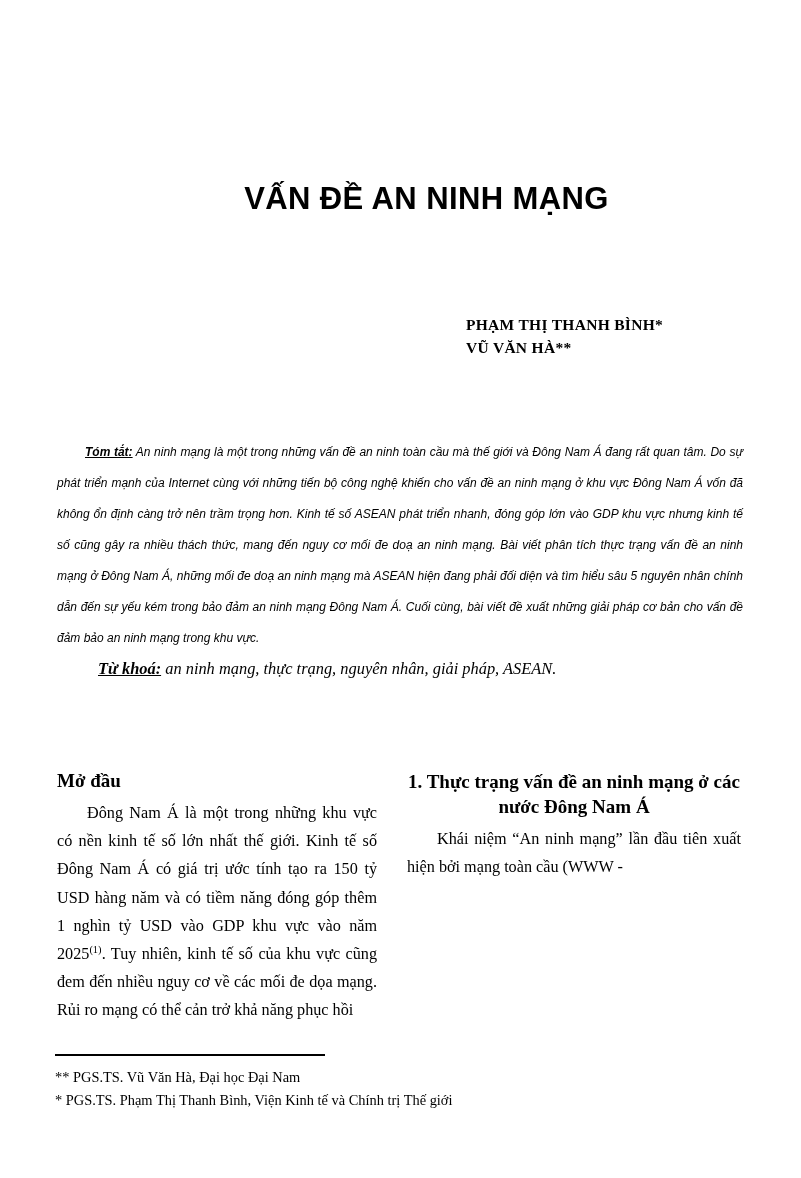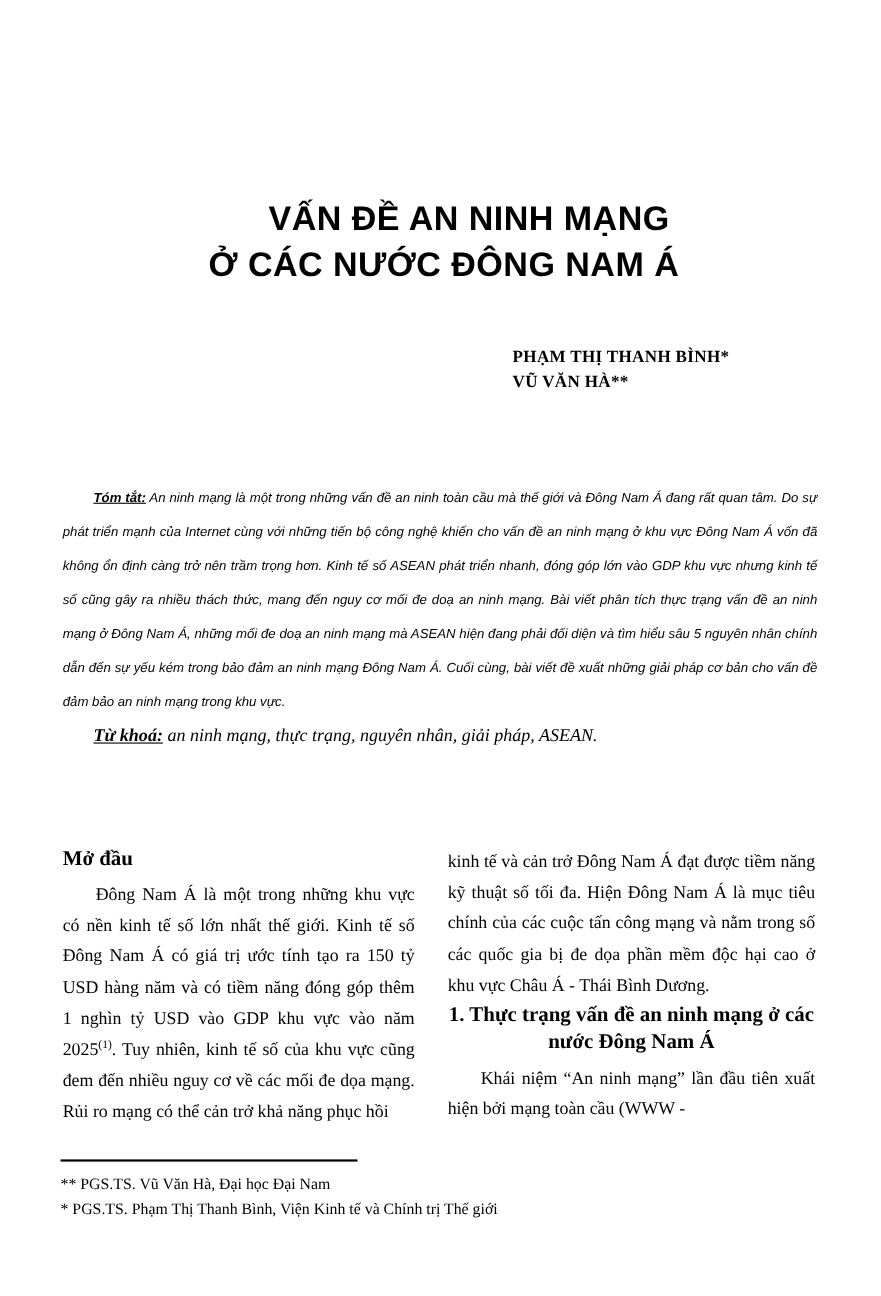--- a/index.html
+++ b/index.html
@@ -77,21 +77,21 @@
     margin: 0;
     hyphens: none;
   }
   .keywords-para {
     font-family: "Liberation Serif", "DejaVu Serif", serif;
     font-style: italic;
     font-size: 16.4px;
     line-height: 27.4px;
     text-align: left;
     text-indent: 28px;
-    margin: 0;
+    margin: 13px;
     margin-top: 1px;
   }
   .lead-label {
     font-weight: bold;
     font-style: italic;
     text-decoration: underline;
   }
 
   
   .col {
@@ -154,40 +154,38 @@
     white-space: nowrap;
   }
 </style>
 </head>
 <body>
 
 <div class="page">
 
   <div class="title-block">
     <div class="title-line title-line-1">VẤN ĐỀ AN NINH MẠNG</div>
-    <div class="title-line title-line-2">Ở CÁC NƯỚC ĐÔNG NAM Á</div>
   </div>
 
   <div class="authors-block">
     <div class="author-line">PHẠM THỊ THANH BÌNH*</div>
     <div class="author-line">VŨ VĂN HÀ**</div>
   </div>
 
   <div class="abstract-block">
     <p class="abstract-para"><span class="lead-label">Tóm tắt:</span><span> An ninh mạng là một trong những vấn đề an ninh toàn cầu mà thế giới và Đông Nam Á đang rất quan tâm. Do sự phát triển mạnh của Internet cùng với những tiến bộ công nghệ khiến cho vấn đề an ninh mạng ở khu vực Đông Nam Á vốn đã không ổn định càng trở nên trầm trọng hơn. Kinh tế số ASEAN phát triển nhanh, đóng góp lớn vào GDP khu vực nhưng kinh tế số cũng gây ra nhiều thách thức, mang đến nguy cơ mối đe doạ an ninh mạng. Bài viết phân tích thực trạng vấn đề an ninh mạng ở Đông Nam Á, những mối đe doạ an ninh mạng mà ASEAN hiện đang phải đối diện và tìm hiểu sâu 5 nguyên nhân chính dẫn đến sự yếu kém trong bảo đảm an ninh mạng Đông Nam Á.  Cuối cùng, bài viết đề xuất những giải pháp cơ bản cho vấn đề đảm bảo an ninh mạng trong khu vực.</span></p>
     <p class="keywords-para"><span class="lead-label">Từ khoá:</span><span> an ninh mạng, thực trạng, nguyên nhân, giải pháp, ASEAN.</span></p>
   </div>
 
   <div class="col col-left">
     <div class="body-head">Mở đầu</div>
     <p class="body-para"><span>Đông Nam Á là một trong những khu vực có nền kinh tế số lớn nhất thế giới. Kinh tế số Đông Nam Á có giá trị ước tính tạo ra 150 tỷ USD hàng năm và có tiềm năng đóng góp thêm 1 nghìn tỷ USD vào GDP khu vực vào năm 2025</span><sup class="fn">(1)</sup><span>. Tuy nhiên, kinh tế số của khu vực cũng đem đến nhiều nguy cơ về các mối đe dọa mạng. Rủi ro mạng có thể cản trở khả năng phục hồi</span></p>
   </div>
 
   <div class="col col-right">
-    <p class="body-para flush">kinh tế và cản trở Đông Nam Á đạt được tiềm năng kỹ thuật số tối đa. Hiện Đông Nam Á là mục tiêu chính của các cuộc tấn công mạng và nằm trong số các quốc gia bị đe dọa phần mềm độc hại cao ở khu vực Châu Á - Thái Bình Dương.</p>
     <div class="body-head numbered gap-before">1. Thực trạng vấn đề an ninh mạng ở các nước Đông Nam Á</div>
     <p class="body-para">Khái niệm “An ninh mạng” lần đầu tiên xuất hiện bởi mạng toàn cầu (WWW -</p>
   </div>
 
   <div class="footnote-rule"></div>
 
   <div class="footnotes">
     <div class="footnote-line">** PGS.TS. Vũ Văn Hà, Đại học Đại Nam</div>
     <div class="footnote-line">* PGS.TS. Phạm Thị Thanh Bình, Viện Kinh tế và Chính trị Thế giới</div>
   </div>

